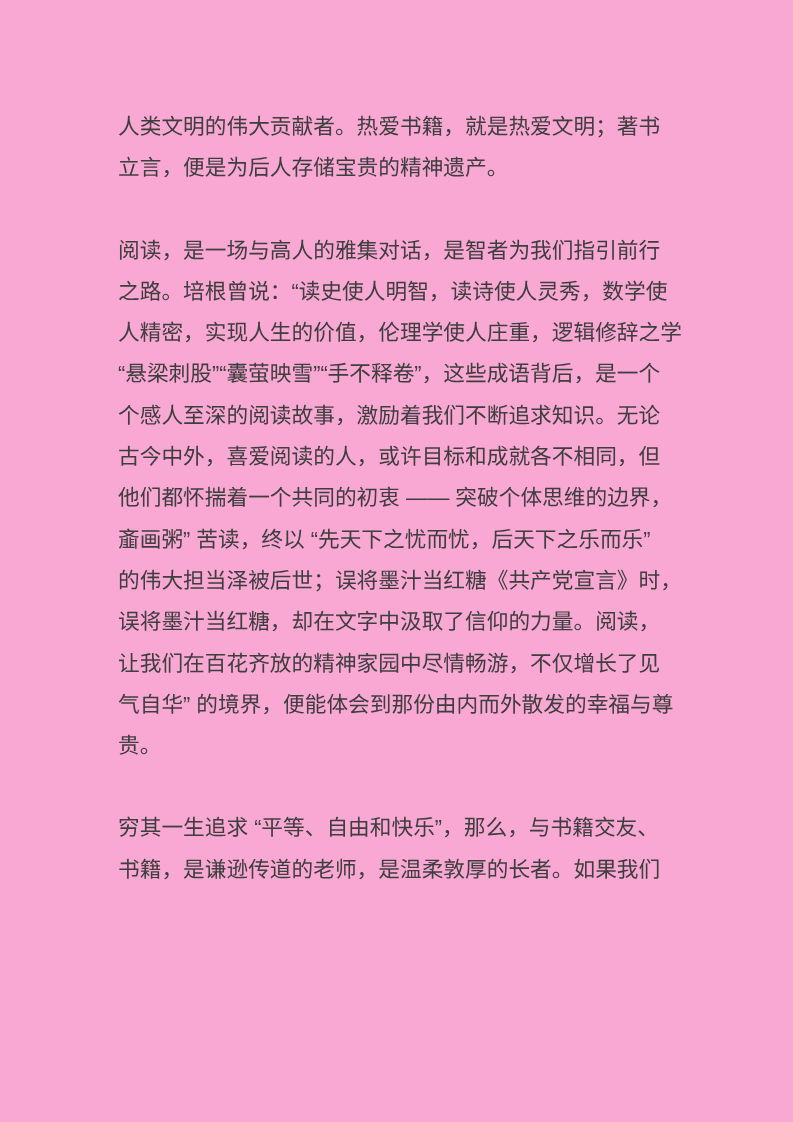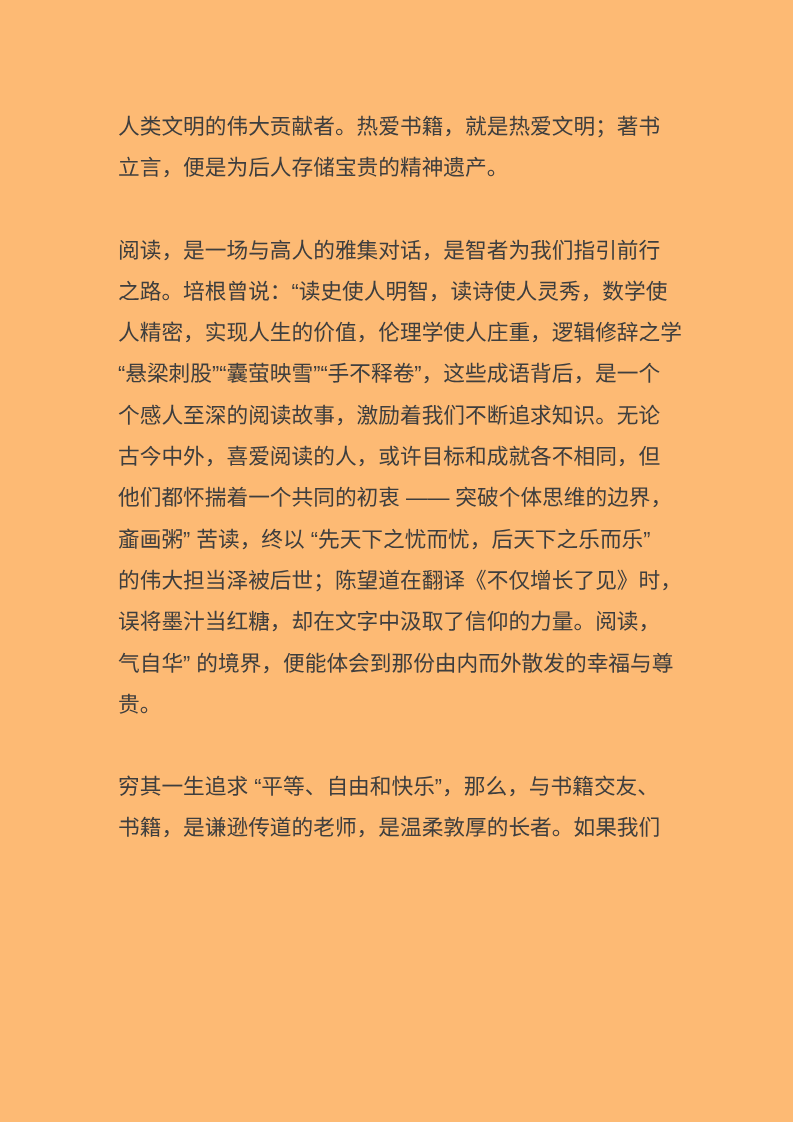--- a/index.html
+++ b/index.html
@@ -9,21 +9,21 @@
   }
   body {
     width: 793px;
     height: 1122px;
     overflow: hidden;
   }
   .page {
     position: relative;
     width: 793px;
     height: 1122px;
-    background: #fdba74;
+    background: #f9a8d4;
   }
   .content {
     position: absolute;
     left: 118px;
     top: 106px;
     width: 580px;
     font-family: "Liberation Sans", "DejaVu Sans", sans-serif;
     font-weight: 300;
     font-size: 21.7px;
     line-height: 41.3px;
@@ -50,22 +50,23 @@
       </p>
       <p class="paragraph">
         <span class="line">阅读，是一场与高人的雅集对话，是智者为我们指引前行</span>
         <span class="line">之路。培根曾说：“读史使人明智，读诗使人灵秀，数学使</span>
         <span class="line">人精密，实现人生的价值，伦理学使人庄重，逻辑修辞之学</span>
         <span class="line">“悬梁刺股”“囊萤映雪”“手不释卷”，这些成语背后，是一个</span>
         <span class="line">个感人至深的阅读故事，激励着我们不断追求知识。无论</span>
         <span class="line">古今中外，喜爱阅读的人，或许目标和成就各不相同，但</span>
         <span class="line">他们都怀揣着一个共同的初衷 —— 突破个体思维的边界，</span>
         <span class="line">齑画粥” 苦读，终以 “先天下之忧而忧，后天下之乐而乐”</span>
-        <span class="line">的伟大担当泽被后世；陈望道在翻译《不仅增长了见》时，</span>
+        <span class="line">的伟大担当泽被后世；误将墨汁当红糖《共产党宣言》时，</span>
         <span class="line">误将墨汁当红糖，却在文字中汲取了信仰的力量。阅读，</span>
+        <span class="line">让我们在百花齐放的精神家园中尽情畅游，不仅增长了见</span>
         <span class="line">气自华” 的境界，便能体会到那份由内而外散发的幸福与尊</span>
         <span class="line">贵。</span>
       </p>
       <p class="paragraph">
         <span class="line">穷其一生追求 “平等、自由和快乐”，那么，与书籍交友、</span>
         <span class="line">书籍，是谦逊传道的老师，是温柔敦厚的长者。如果我们</span>
       </p>
     </div>
 </div>
 

